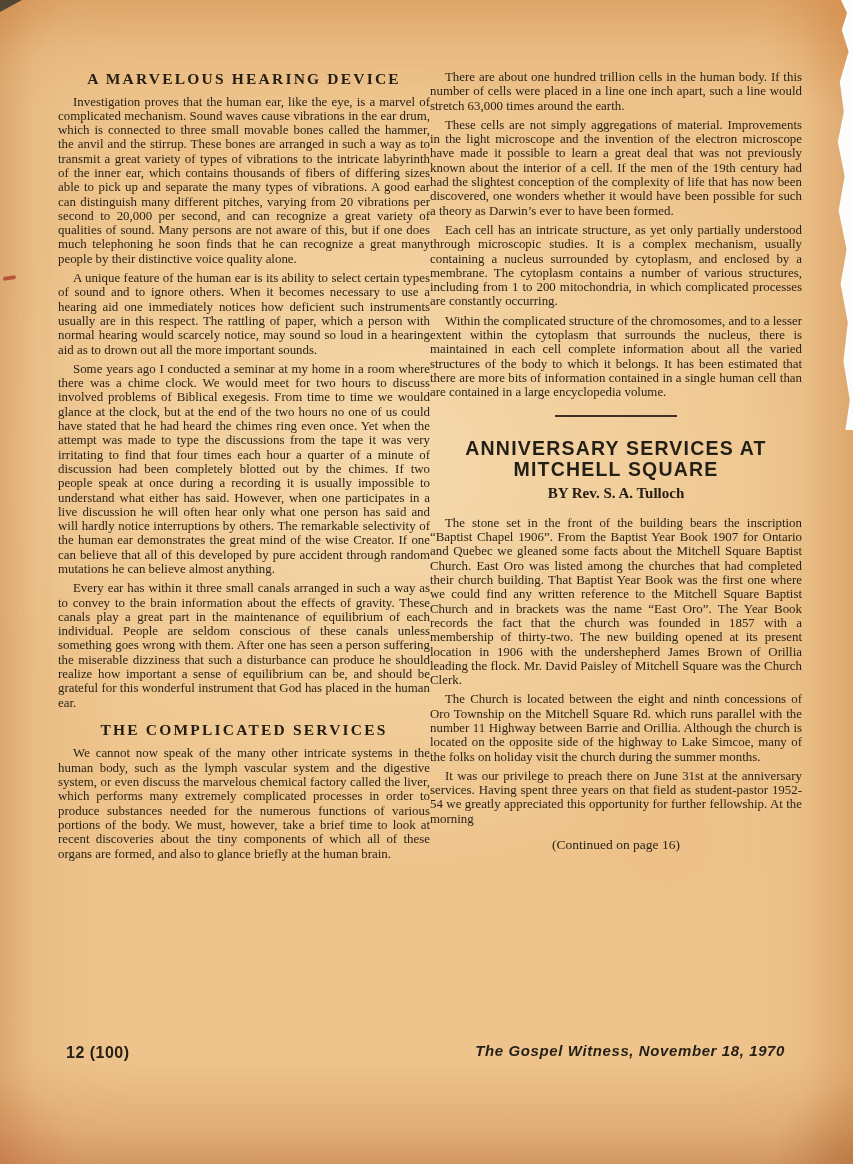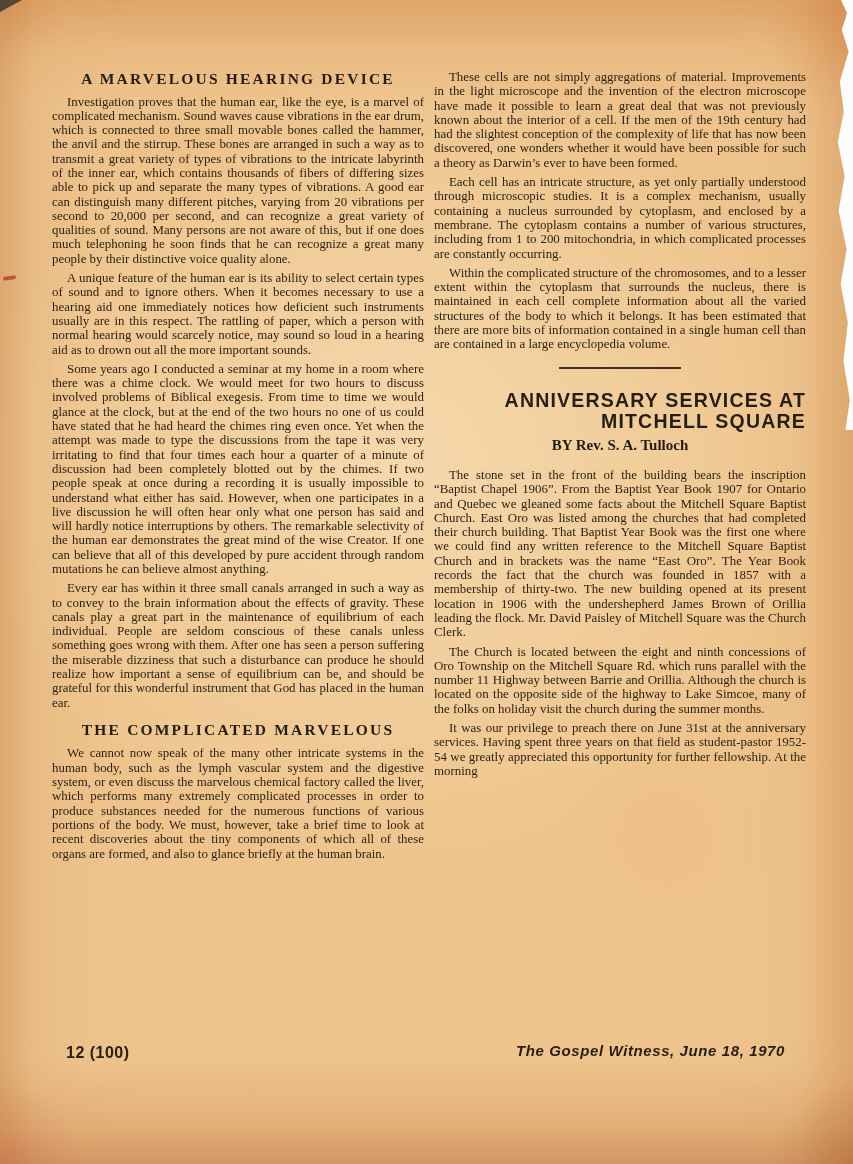--- a/index.html
+++ b/index.html
@@ -33,37 +33,37 @@
   }
   .corner-mark{
     position:absolute;top:0;left:0;width:22px;height:12px;background:#3c382f;opacity:.85;
     clip-path: polygon(0 0, 100% 0, 0 100%);
   }
   .ink-speck{
     position:absolute;left:3px;top:276px;width:13px;height:4px;background:#ad3f2a;
     border-radius:2px;transform:rotate(-8deg);opacity:.8;
   }
   .columns{
-    position:absolute;left:52px;top:70px;width:754px;display:flex;gap:10px;
+    position:absolute;left:58px;top:70px;width:754px;display:flex;
     color:#2b2316;
   }
   .col{width:372px;font-size:12.9px;line-height:14.3px;text-align:justify;}
   .col p{margin:0 0 5px 0;text-indent:15px;}
   h1.serif-title, h2.serif-title{
     font-family:"Liberation Serif",serif;font-weight:700;color:#241d13;
     font-size:15.5px;letter-spacing:2.2px;text-align:center;line-height:18.5px;
     margin:0 0 6px 0;text-indent:0;
   }
   h2.serif-title{margin:11px 0 7px 0;}
   .divider{
     width:122px;height:0;border-top:2px solid #3a3026;margin:15px auto 21px auto;
   }
   h3.sans-title{
     font-family:"Liberation Sans",sans-serif;font-weight:700;color:#241f16;
-    font-size:19.5px;letter-spacing:1.2px;text-align:right;line-height:21.5px;
+    font-size:19.5px;letter-spacing:1.2px;text-align:center;line-height:21.5px;
     margin:0 0 5px 0;
   }
   h3.sans-title .hline{display:block;}
   .byline{
     font-family:"Liberation Serif",serif;font-weight:700;font-size:15px;
     text-align:center;margin:0 0 16px 0;color:#241d13;
   }
   .continued{
     text-align:center !important;text-indent:0 !important;font-size:13.5px;
     margin-top:12px !important;
@@ -90,40 +90,42 @@
   <div class="columns">
 
     <div class="col">
       <h1 class="serif-title">A MARVELOUS HEARING DEVICE</h1>
       <p>Investigation proves that the human ear, like the eye, is a marvel of complicated mechanism. Sound waves cause vibrations in the ear drum, which is connected to three small movable bones called the hammer, the anvil and the stirrup. These bones are arranged in such a way as to transmit a great variety of types of vibrations to the intricate labyrinth of the inner ear, which contains thousands of fibers of differing sizes able to pick up and separate the many types of vibrations. A good ear can distinguish many different pitches, varying from 20 vibrations per second to 20,000 per second, and can recognize a great variety of qualities of sound. Many persons are not aware of this, but if one does much telephoning he soon finds that he can recognize a great many people by their distinctive voice quality alone.</p>
       <p>A unique feature of the human ear is its ability to select certain types of sound and to ignore others. When it becomes necessary to use a hearing aid one immediately notices how deficient such instruments usually are in this respect. The rattling of paper, which a person with normal hearing would scarcely notice, may sound so loud in a hearing aid as to drown out all the more important sounds.</p>
       <p>Some years ago I conducted a seminar at my home in a room where there was a chime clock. We would meet for two hours to discuss involved problems of Biblical exegesis. From time to time we would glance at the clock, but at the end of the two hours no one of us could have stated that he had heard the chimes ring even once. Yet when the attempt was made to type the discussions from the tape it was very irritating to find that four times each hour a quarter of a minute of discussion had been completely blotted out by the chimes. If two people speak at once during a recording it is usually impossible to understand what either has said. However, when one participates in a live discussion he will often hear only what one person has said and will hardly notice interruptions by others. The remarkable selectivity of the human ear demonstrates the great mind of the wise Creator. If one can believe that all of this developed by pure accident through random mutations he can believe almost anything.</p>
       <p>Every ear has within it three small canals arranged in such a way as to convey to the brain information about the effects of gravity. These canals play a great part in the maintenance of equilibrium of each individual. People are seldom conscious of these canals unless something goes wrong with them. After one has seen a person suffering the miserable dizziness that such a disturbance can produce he should realize how important a sense of equilibrium can be, and should be grateful for this wonderful instrument that God has placed in the human ear.</p>
 
       <h2 class="serif-title">
-          <span style="display:block">THE COMPLICATED MARVELOUS</span>
+          <span style="display:block">THE COMPLICATED SERVICES</span>
         </h2>
       <p>We cannot now speak of the many other intricate systems in the human body, such as the lymph vascular system and the digestive system, or even discuss the marvelous chemical factory called the liver, which performs many extremely complicated processes in order to produce substances needed for the numerous functions of various portions of the body. We must, however, take a brief time to look at recent discoveries about the tiny components of which all of these organs are formed, and also to glance briefly at the human brain.</p>
     </div>
 
     <div class="col">
+      <p>There are about one hundred trillion cells in the human body. If this number of cells were placed in a line one inch apart, such a line would stretch 63,000 times around the earth.</p>
       <p>These cells are not simply aggregations of material. Improvements in the light microscope and the invention of the electron microscope have made it possible to learn a great deal that was not previously known about the interior of a cell. If the men of the 19th century had had the slightest conception of the complexity of life that has now been discovered, one wonders whether it would have been possible for such a theory as Darwin’s ever to have been formed.</p>
       <p>Each cell has an intricate structure, as yet only partially understood through microscopic studies. It is a complex mechanism, usually containing a nucleus surrounded by cytoplasm, and enclosed by a membrane. The cytoplasm contains a number of various structures, including from 1 to 200 mitochondria, in which complicated processes are constantly occurring.</p>
       <p>Within the complicated structure of the chromosomes, and to a lesser extent within the cytoplasm that surrounds the nucleus, there is maintained in each cell complete information about all the varied structures of the body to which it belongs. It has been estimated that there are more bits of information contained in a single human cell than are contained in a large encyclopedia volume.</p>
 
       <div class="divider"></div>
 
       <h3 class="sans-title">
           <span class="hline">ANNIVERSARY SERVICES AT</span>
           <span class="hline">MITCHELL SQUARE</span>
         </h3>
       <div class="byline">BY Rev. S. A. Tulloch</div>
 
       <p>The stone set in the front of the building bears the inscription “Baptist Chapel 1906”. From the Baptist Year Book 1907 for Ontario and Quebec we gleaned some facts about the Mitchell Square Baptist Church. East Oro was listed among the churches that had completed their church building. That Baptist Year Book was the first one where we could find any written reference to the Mitchell Square Baptist Church and in brackets was the name “East Oro”. The Year Book records the fact that the church was founded in 1857 with a membership of thirty-two. The new building opened at its present location in 1906 with the undershepherd James Brown of Orillia leading the flock. Mr. David Paisley of Mitchell Square was the Church Clerk.</p>
       <p>The Church is located between the eight and ninth concessions of Oro Township on the Mitchell Square Rd. which runs parallel with the number 11 Highway between Barrie and Orillia. Although the church is located on the opposite side of the highway to Lake Simcoe, many of the folks on holiday visit the church during the summer months.</p>
       <p>It was our privilege to preach there on June 31st at the anniversary services. Having spent three years on that field as student-pastor 1952-54 we greatly appreciated this opportunity for further fellowship. At the morning</p>
+      <p class="continued">(Continued on page 16)</p>
     </div>
 
   </div>
 
   <div class="footer-left">12 (100)</div>
-  <div class="footer-right">The Gospel Witness, June 18, 1970</div>
+  <div class="footer-right">The Gospel Witness, November 18, 1970</div>
 </div>
 
 </body></html>

